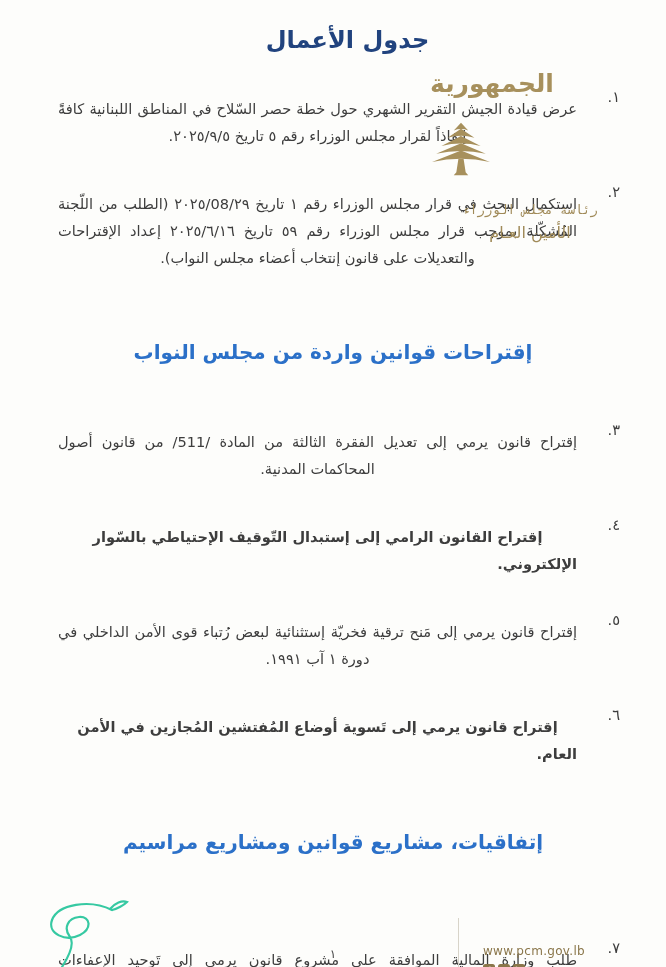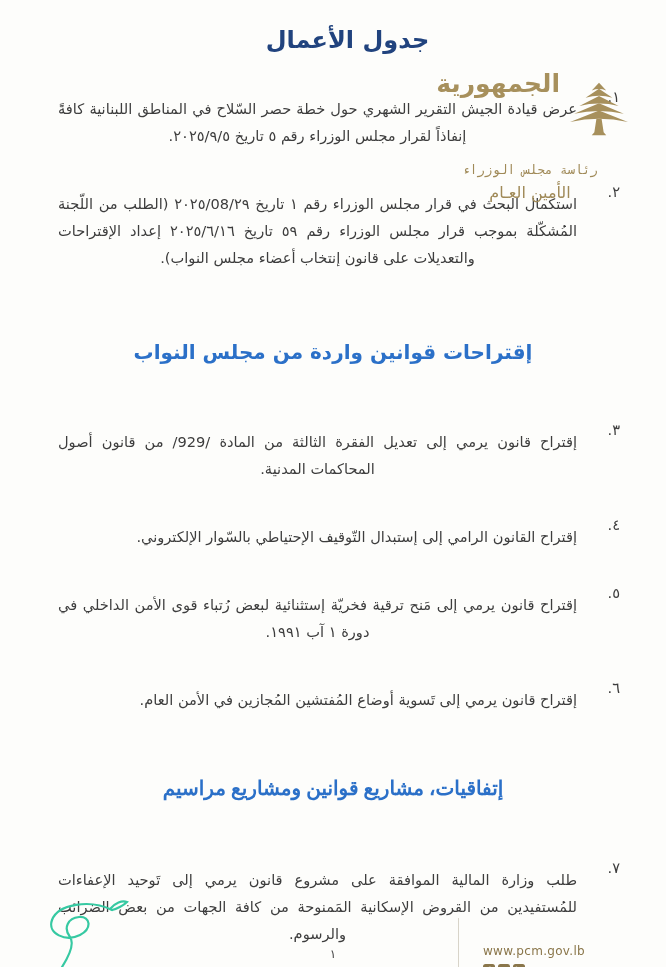--- a/index.html
+++ b/index.html
@@ -10,21 +10,21 @@
     color:#3d3d3d;
     overflow:hidden;
   }
   .page{position:relative;width:666px;height:967px;background:#fdfdfb;}
 
   
   .header{
     position:absolute;top:40px;right:36px;
     width:200px;text-align:center;direction:rtl;
   }
-  .logo-row{display:flex;direction:ltr;justify-content:flex-end;align-items:flex-start;gap:8px;}
+  .logo-row{display:flex;direction:ltr;justify-content:flex-end;align-items:flex-start;gap:8px;flex-direction:column;}
   .calligraphy{
     color:#a7905c;font-weight:bold;line-height:1.12;
     font-size:25px;text-align:center;padding-top:4px;
     letter-spacing:1px;
   }
   .cedar{width:62px;height:86px;flex:0 0 auto;}
   .org-lines{margin-top:10px;color:#a08a58;}
   .org-line1{font-size:12.5px;letter-spacing:.5px;font-family:Liberation Mono, monospace;}
   .org-line2{font-size:16px;margin-top:5px;letter-spacing:2px;}
 
@@ -39,27 +39,27 @@
     direction:rtl;
     padding:30px 46px 0 46px;
     font-size:14.6px;line-height:1.85;
   }
   .item{display:flex;gap:7px;margin:0 0 17px 0;}
   .item .num{flex:0 0 24px;white-space:nowrap;}
   .item .txt{
     flex:1;margin:12px;
     text-align:justify;text-align-last:center;
   }
-  .item.one-line .txt{text-align:right;text-align-last:right;}
+  .item.one-line .txt{text-align:center;text-align-last:right;font-weight:bold;}
 
   .section-heading{
     text-align:center;color:#2b70c8;font-weight:bold;
     font-size:20px;margin:50px 0 46px 0;
   }
-  .section-heading.second{margin-top:44px;margin-bottom:48px;font-family:Liberation Serif, serif;}
+  .section-heading.second{margin-top:44px;margin-bottom:74px;}
 
   
   .signature{position:absolute;left:22px;top:870px;width:112px;height:78px;}
 
   .page-number{
     position:absolute;bottom:32px;left:50%;transform:translateX(-50%);
     font-size:12px;color:#4a4a4a;
   }
 
   .footer{
@@ -113,21 +113,21 @@
 
     <div class="item">
       <span class="num">٢.</span>
       <p class="txt">استكمال البحث في قرار مجلس الوزراء رقم ١ تاريخ ٢٠٢٥/08/٢٩ (الطلب من اللّجنة المُشكّلة بموجب قرار مجلس الوزراء رقم ٥٩ تاريخ ٢٠٢٥/٦/١٦ إعداد الإقتراحات والتعديلات على قانون إنتخاب أعضاء مجلس النواب).</p>
     </div>
 
     <div class="section-heading">إقتراحات قوانين واردة من مجلس النواب</div>
 
     <div class="item">
       <span class="num">٣.</span>
-      <p class="txt">إقتراح قانون يرمي إلى تعديل الفقرة الثالثة من المادة /929/ من قانون أصول المحاكمات المدنية.</p>
+      <p class="txt">إقتراح قانون يرمي إلى تعديل الفقرة الثالثة من المادة /511/ من قانون أصول المحاكمات المدنية.</p>
     </div>
 
     <div class="item one-line">
       <span class="num">٤.</span>
       <p class="txt">إقتراح القانون الرامي إلى إستبدال التّوقيف الإحتياطي بالسّوار الإلكتروني.</p>
     </div>
 
     <div class="item">
       <span class="num">٥.</span>
       <p class="txt">إقتراح قانون يرمي إلى مَنح ترقية فخريّة إستثنائية لبعض رُتباء قوى الأمن الداخلي في دورة ١ آب ١٩٩١.</p>

